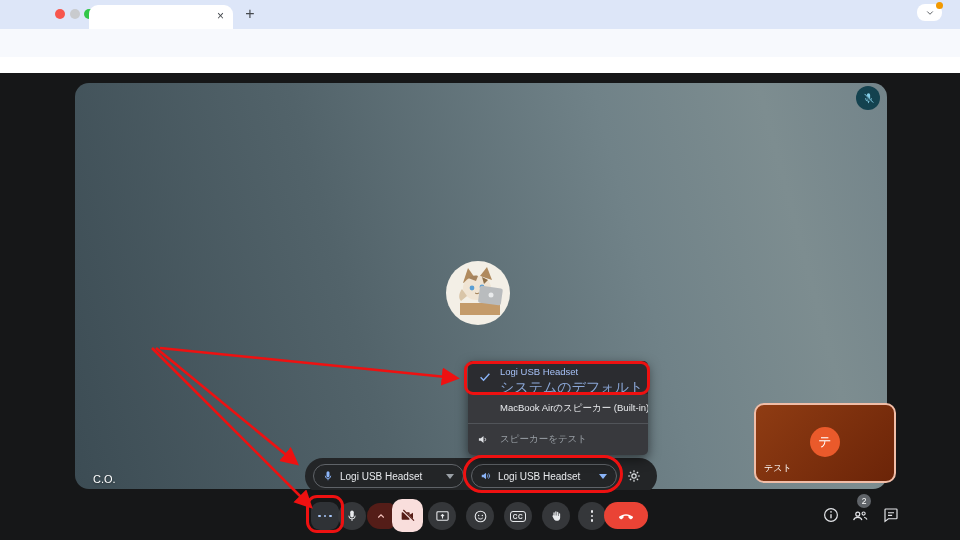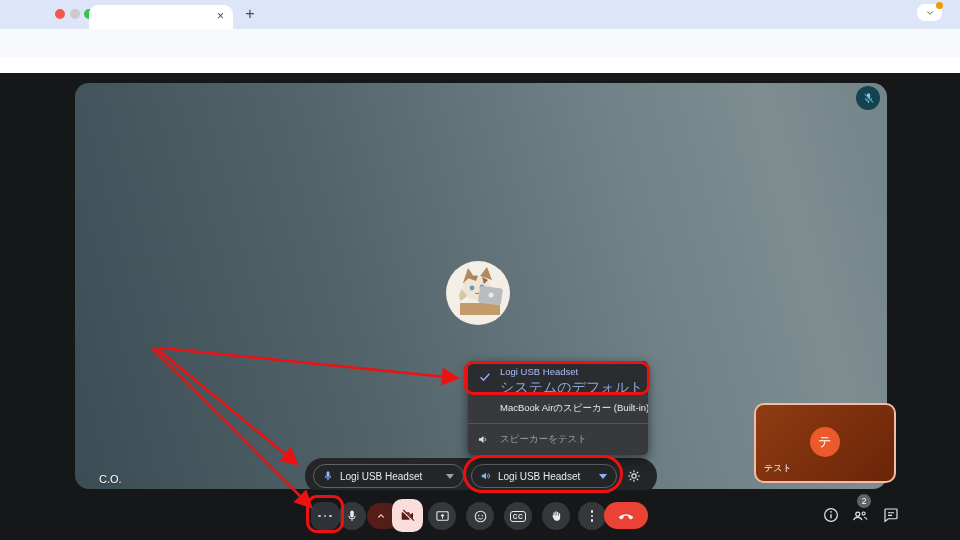--- a/index.html
+++ b/index.html
@@ -28,21 +28,21 @@
   .hdots{display:flex;flex-direction:row;gap:3px;}
   .chromedots{position:absolute;left:928px;top:35px;color:#45494e;}
   .bookmarks{position:absolute;left:0;top:57px;width:960px;height:16px;background:#ffffff;}
   .gridicon{position:absolute;left:55px;top:57px;color:#7d838a;}
   
   .stage{position:absolute;left:0;top:73px;width:960px;height:417px;background:#161718;}
   .maintile{position:absolute;left:75px;top:10px;width:812px;height:406px;border-radius:14px;
     background:linear-gradient(75deg,#3c4c54 0%,#52636a 35%,#708288 68%,#7d8d90 86%,#73848a 100%);}
   .micoffbadge{position:absolute;left:856px;top:13px;width:24px;height:24px;border-radius:50%;background:#14424f;color:#86cfe8;display:flex;align-items:center;justify-content:center;}
   .bigavatar{position:absolute;left:446px;top:188px;width:64px;height:64px;border-radius:50%;background:#f3efe6;overflow:hidden;}
-  .mainlabel{position:absolute;left:24px;top:390px;color:#fff;font-size:11px;text-shadow:0 1px 2px rgba(0,0,0,.4);}
+  .mainlabel{position:absolute;left:18px;top:390px;color:#fff;font-size:11px;text-shadow:0 1px 2px rgba(0,0,0,.4);}
   .pip{position:absolute;left:754px;top:330px;width:142px;height:80px;border-radius:10px;box-sizing:border-box;
     background:linear-gradient(135deg,#8f3c13,#6b2408);border:2px solid #f1bda7;}
   .pipavatar{position:absolute;left:54px;top:22px;width:30px;height:30px;border-radius:50%;background:#ea5a2b;color:#fff;font-size:13px;display:flex;align-items:center;justify-content:center;}
   .piplabel{position:absolute;left:8px;bottom:6px;color:#fff;font-size:9px;}
   .pillsbar{position:absolute;left:305px;top:385px;width:352px;height:36px;border-radius:18px;background:#232527;}
   .pill{position:absolute;top:6px;height:24px;border:1px solid #5f6368;border-radius:13px;box-sizing:border-box;display:flex;align-items:center;color:#e8eaed;font-size:10px;}
   .pill-mic{left:8px;width:151px;}
   .pill-spk{left:166px;width:146px;}
   .pill svg{margin-left:8px;flex:0 0 auto;}
   .pill span{margin-left:6px;white-space:nowrap;}

